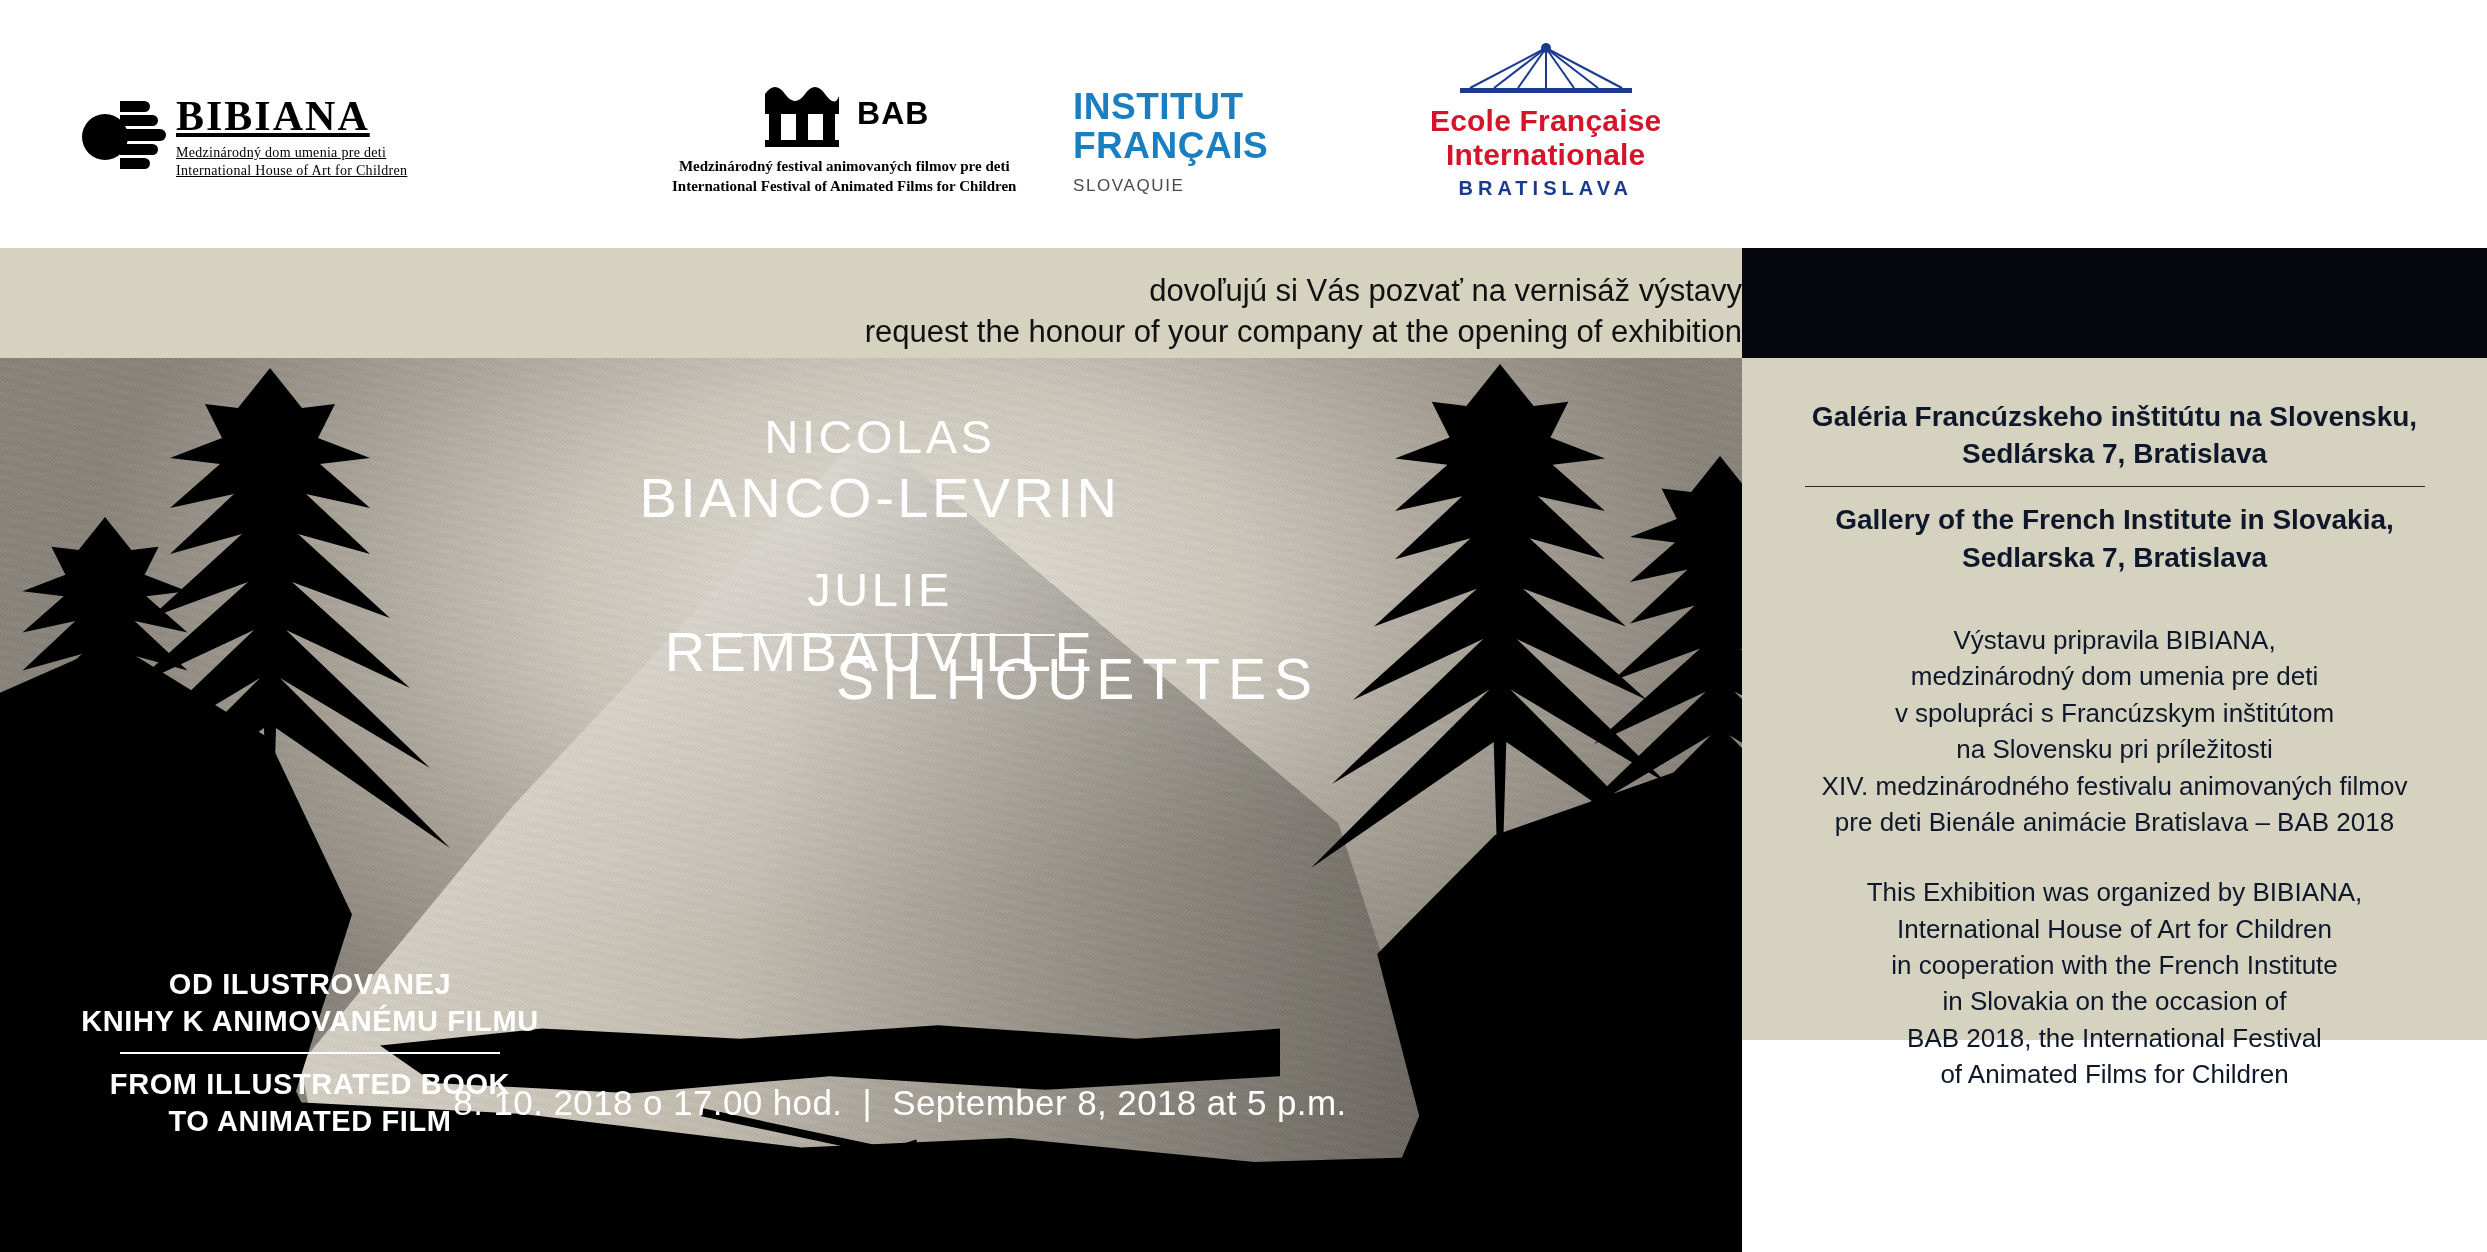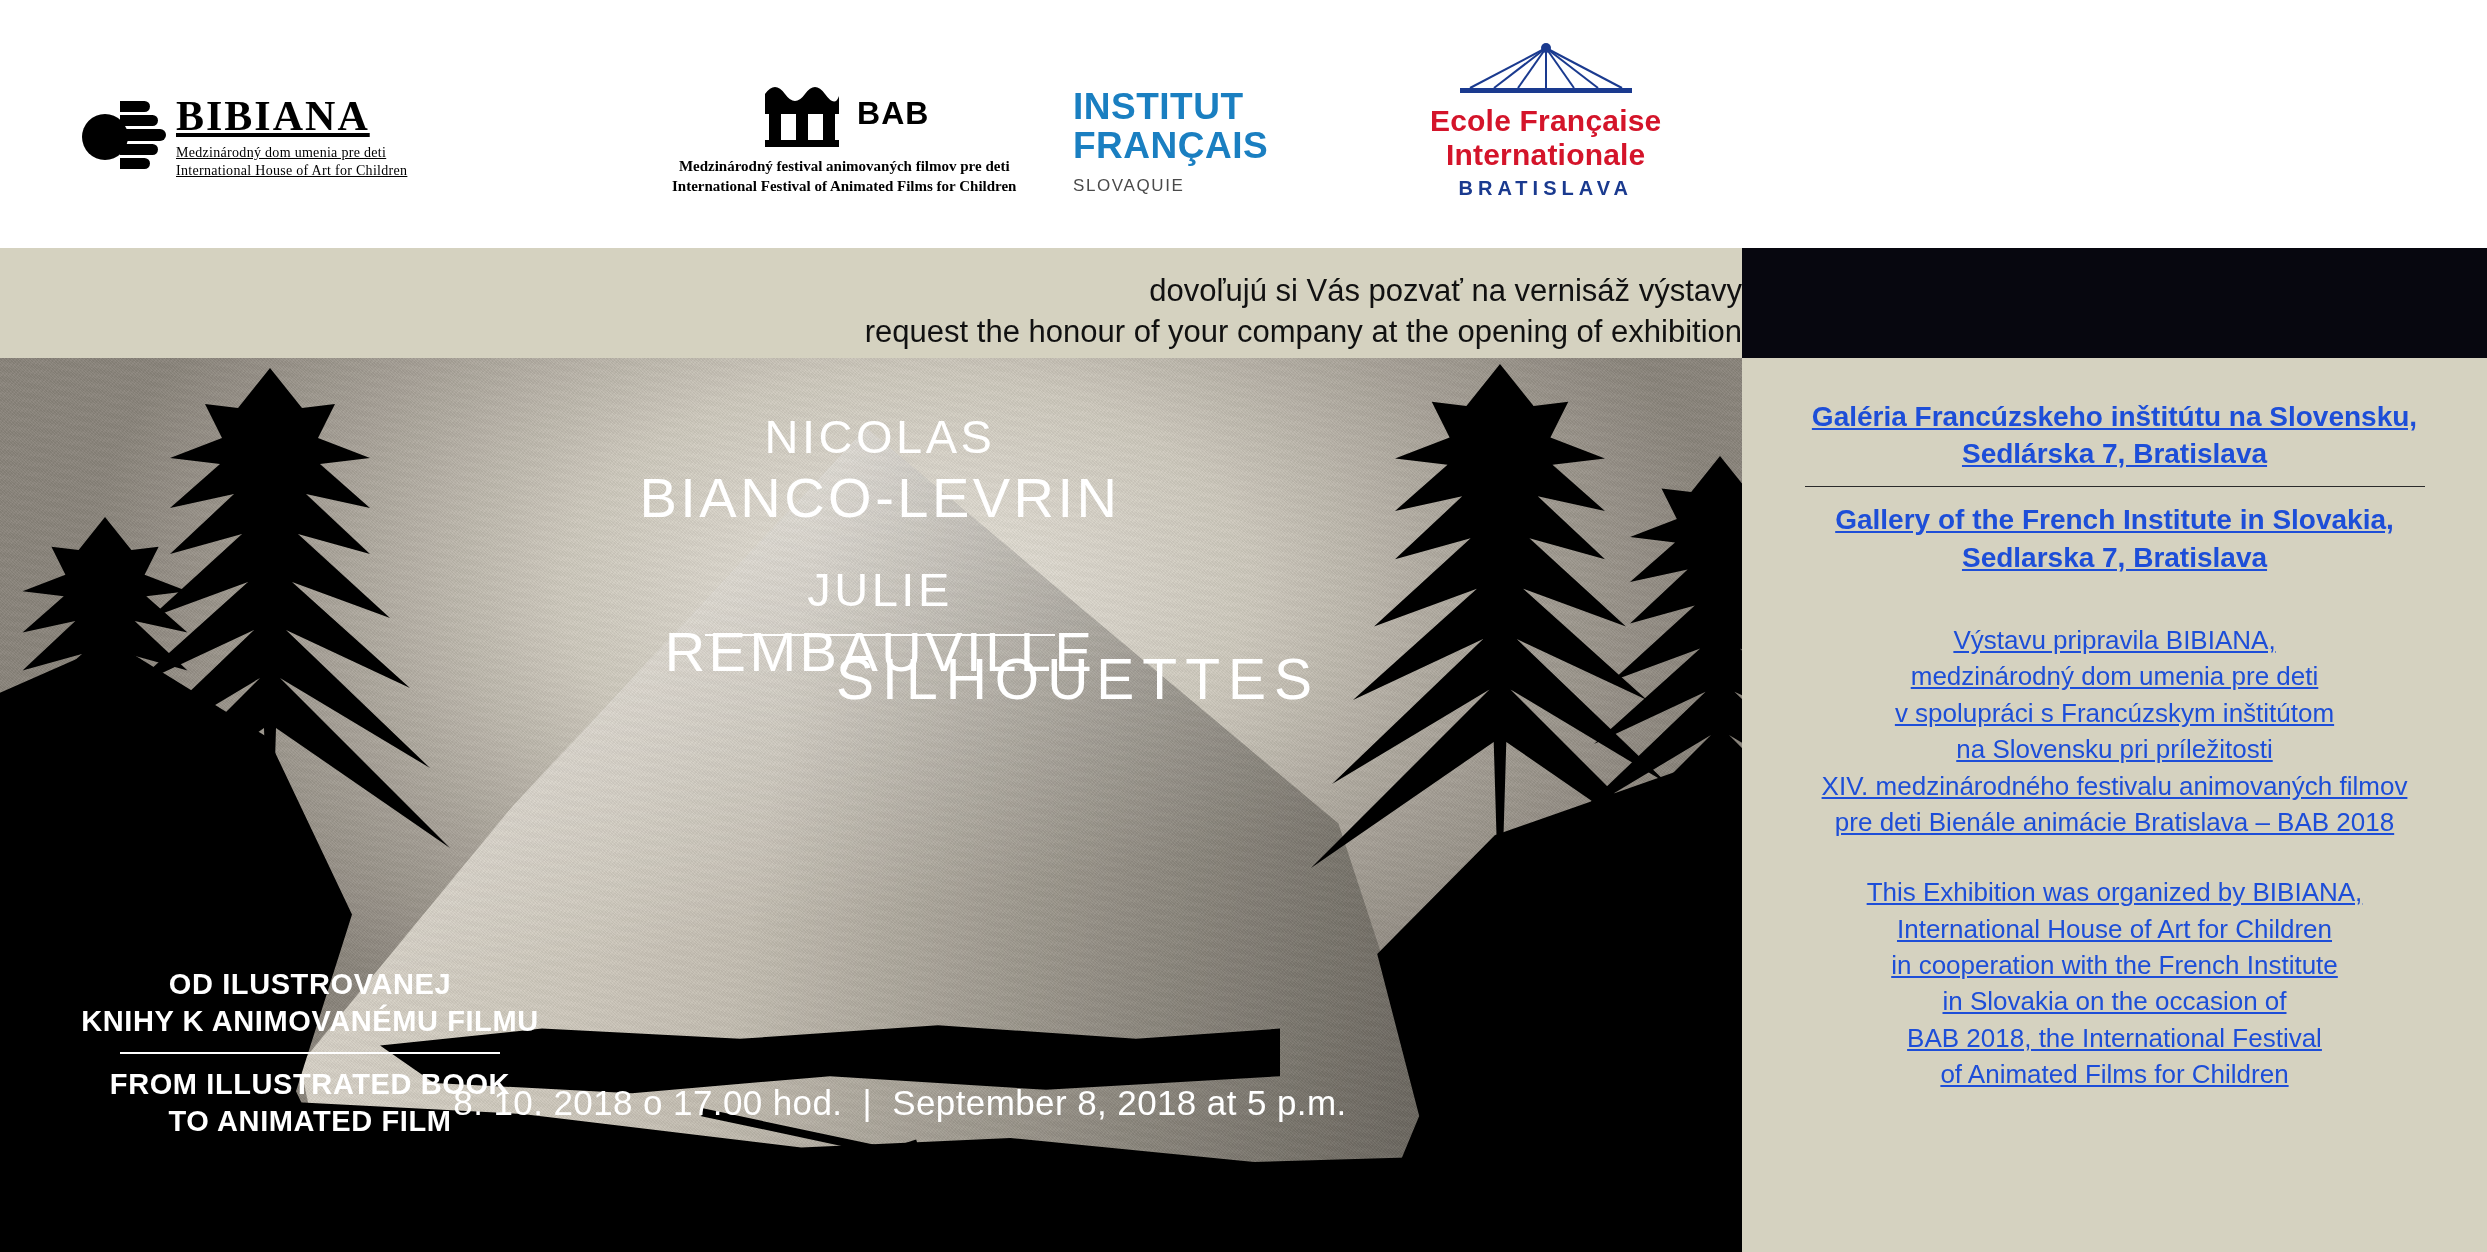--- a/index.html
+++ b/index.html
@@ -231,26 +231,25 @@
     position:absolute; left:400px; top:725px; width:1000px;
     text-align:center; color:#fff;
     font-family:"Liberation Sans", sans-serif;
     font-size:35px; letter-spacing:0.4px;
   }
   .dt-sep { padding:0 10px; }
 
   
   .info {
     position:absolute; left:1742px; top:358px;
-    width:745px; height:894px;
+    width:745px; height:682px;
     background:#d5d2c0;
     padding:40px 28px 0 28px;
     text-align:center;
-    color:#1d4ed8;
-    text-decoration:underline;
+    color:#0f172a;
   }
   .venue-sk {
     font-family:"Liberation Sans", sans-serif;
     font-weight:bold; font-size:28px; line-height:1.33;
   }
   .venue-rule {
     width:620px; height:1px; background:#2b2b2b;
     margin:14px auto 14px auto;
   }
   .venue-en {

